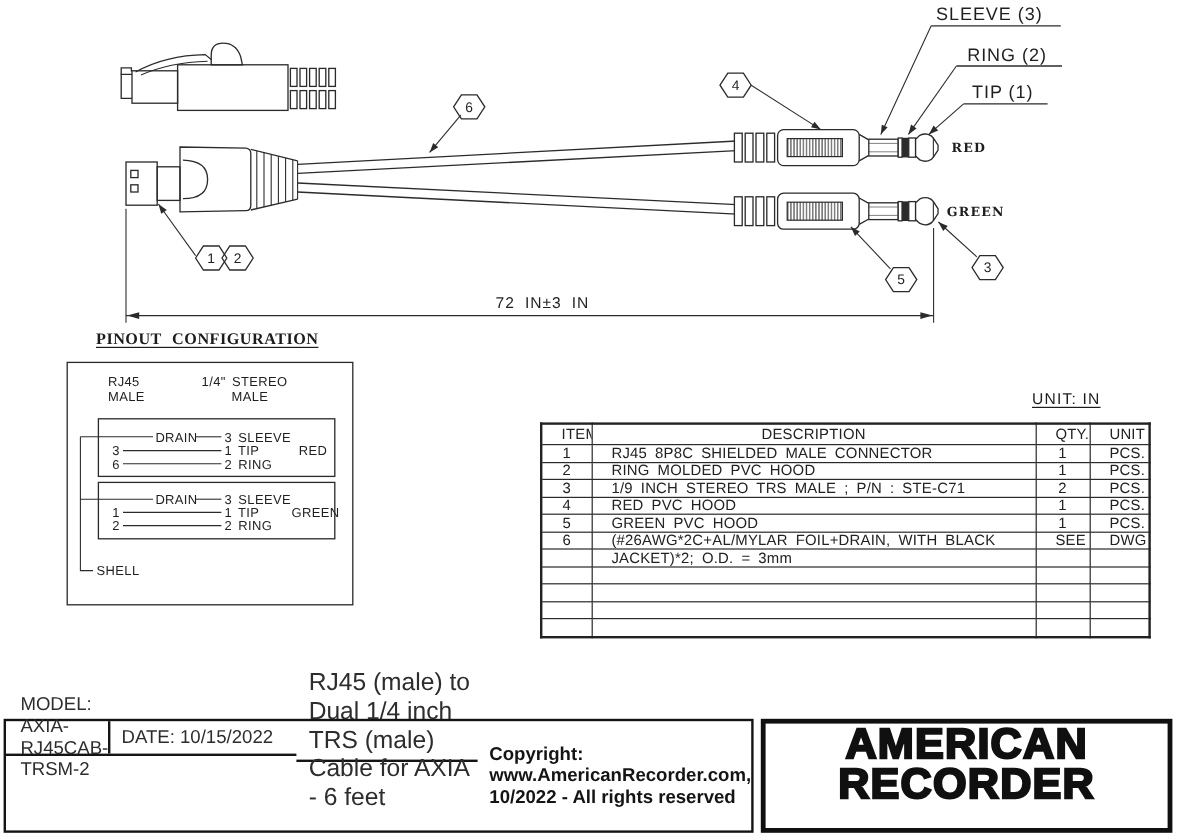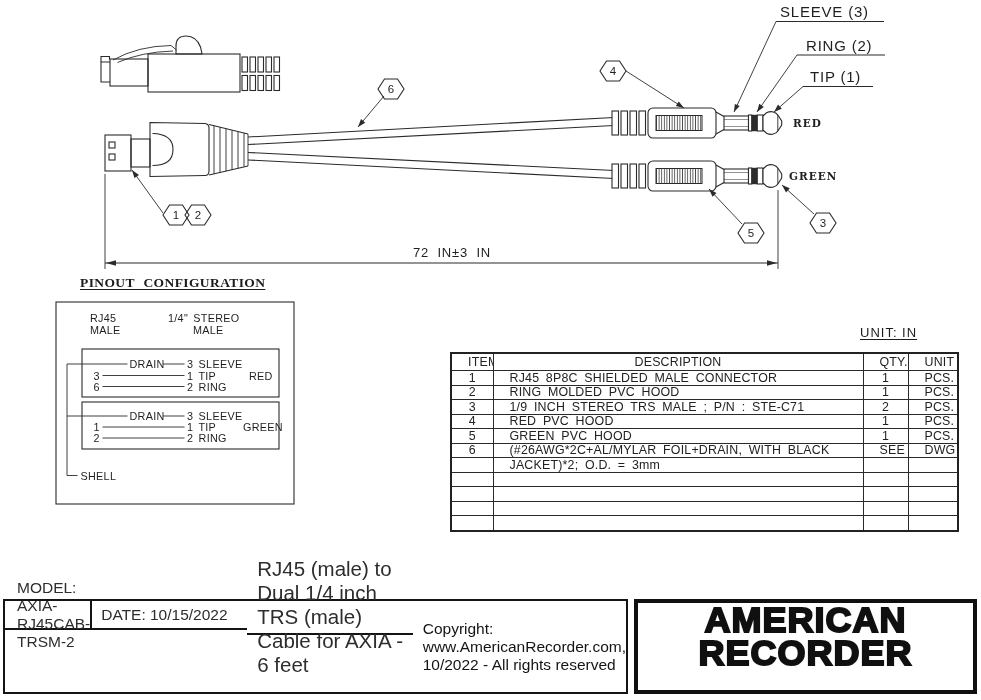--- a/index.html
+++ b/index.html
@@ -35,21 +35,21 @@
   td.c{text-align:center;} td.l{text-align:left;}
   
   .fleft{position:absolute;left:3px;top:599px;width:625px;height:95px;
        border:2px solid #141414;box-sizing:border-box;display:flex;flex-direction:row;}
   .frow1{height:29px;display:flex;border-bottom:2px solid #141414;box-sizing:border-box;}
   .fmodel{flex:1;display:flex;align-items:center;padding-left:12px;font-size:15.5px;color:#2d2d2d;}
   .fdate{width:157px;display:flex;align-items:center;padding-left:9px;font-size:15.5px;
        border-left:2px solid #141414;box-sizing:border-box;color:#2d2d2d;}
   .frow2{height:34px;display:flex;align-items:center;padding-left:10px;font-size:20.5px;
        border-bottom:2px solid #141414;box-sizing:border-box;color:#2d2d2d;}
-  .frow3{flex:1;display:flex;align-items:center;padding-left:10px;font-size:15.5px;font-weight:normal;color:#141414;}
+  .frow3{flex:1;display:flex;align-items:center;padding-left:10px;font-size:15.5px;font-weight:bold;color:#141414;}
   .flogo{position:absolute;left:634px;top:599px;width:343px;height:95px;
        border:4px solid #101010;box-sizing:border-box;display:flex;flex-direction:column;
        align-items:center;background:#fff;}
   .brand{font-family:"Liberation Sans",sans-serif;font-weight:900;font-size:36px;
        line-height:0.92;color:#101010;-webkit-text-stroke:2px #101010;
        letter-spacing:1px;transform:scaleY(0.98);}
 </style>
 </head>
 <body>
 

